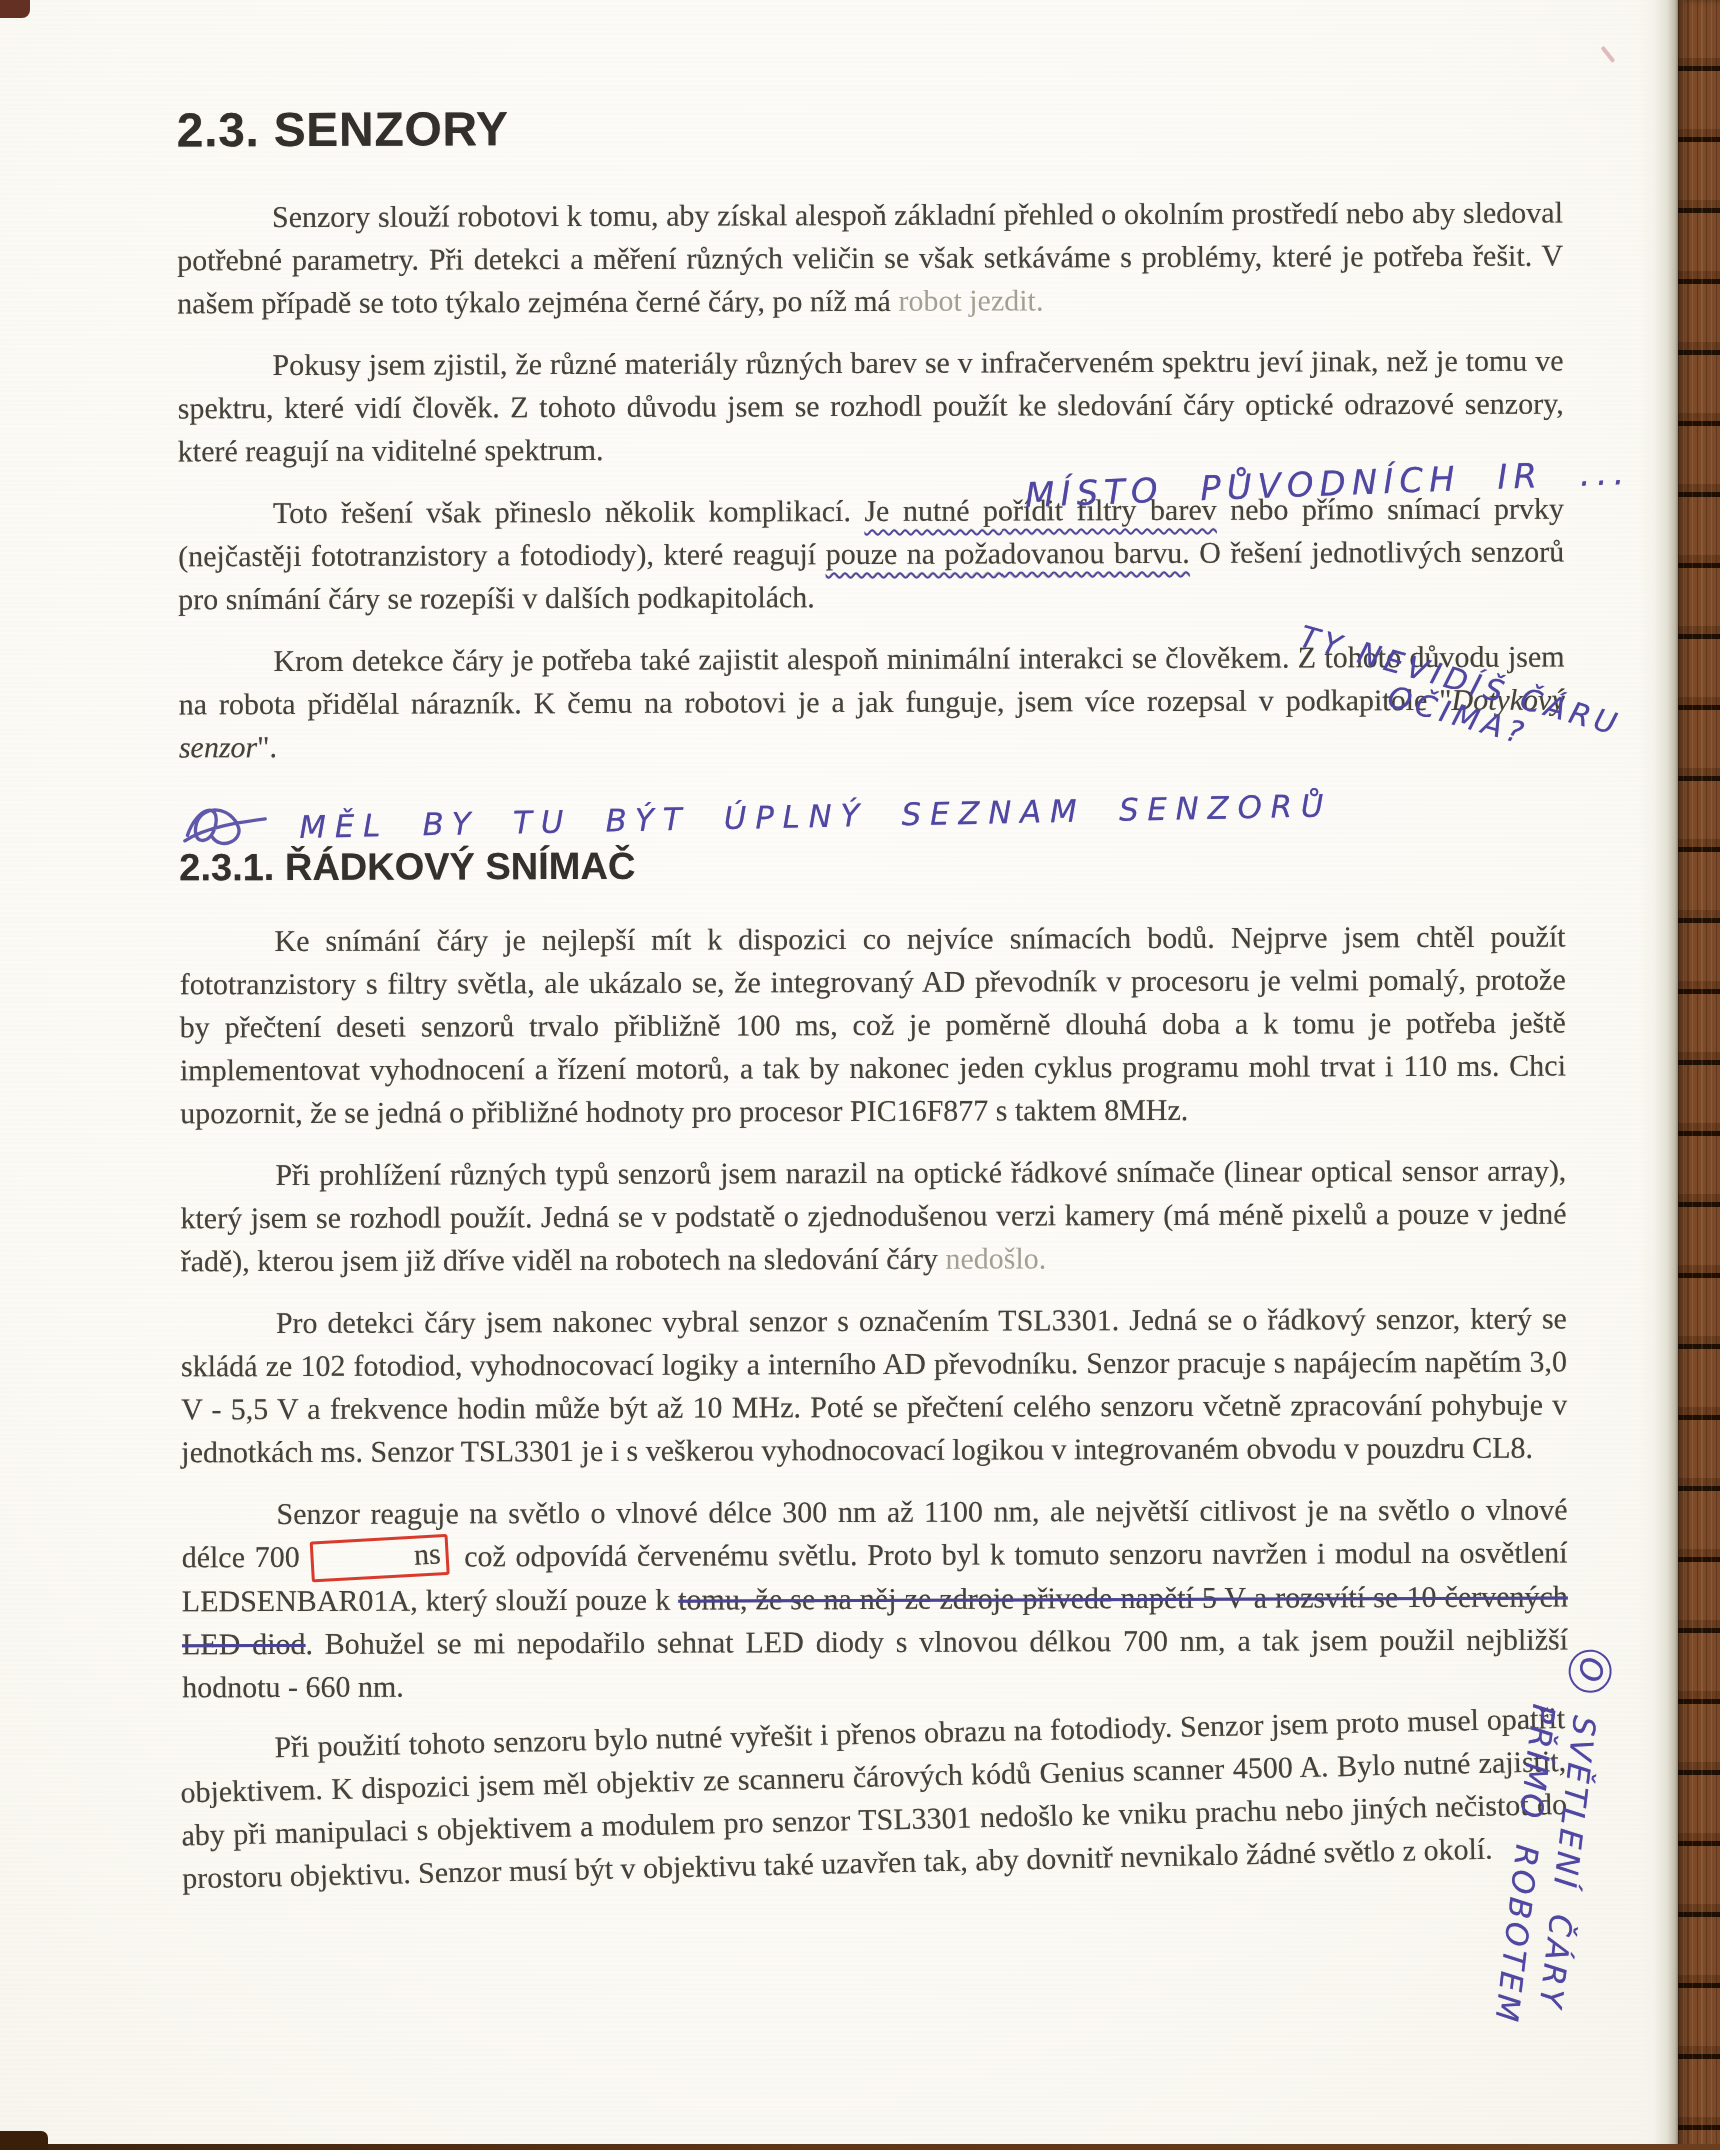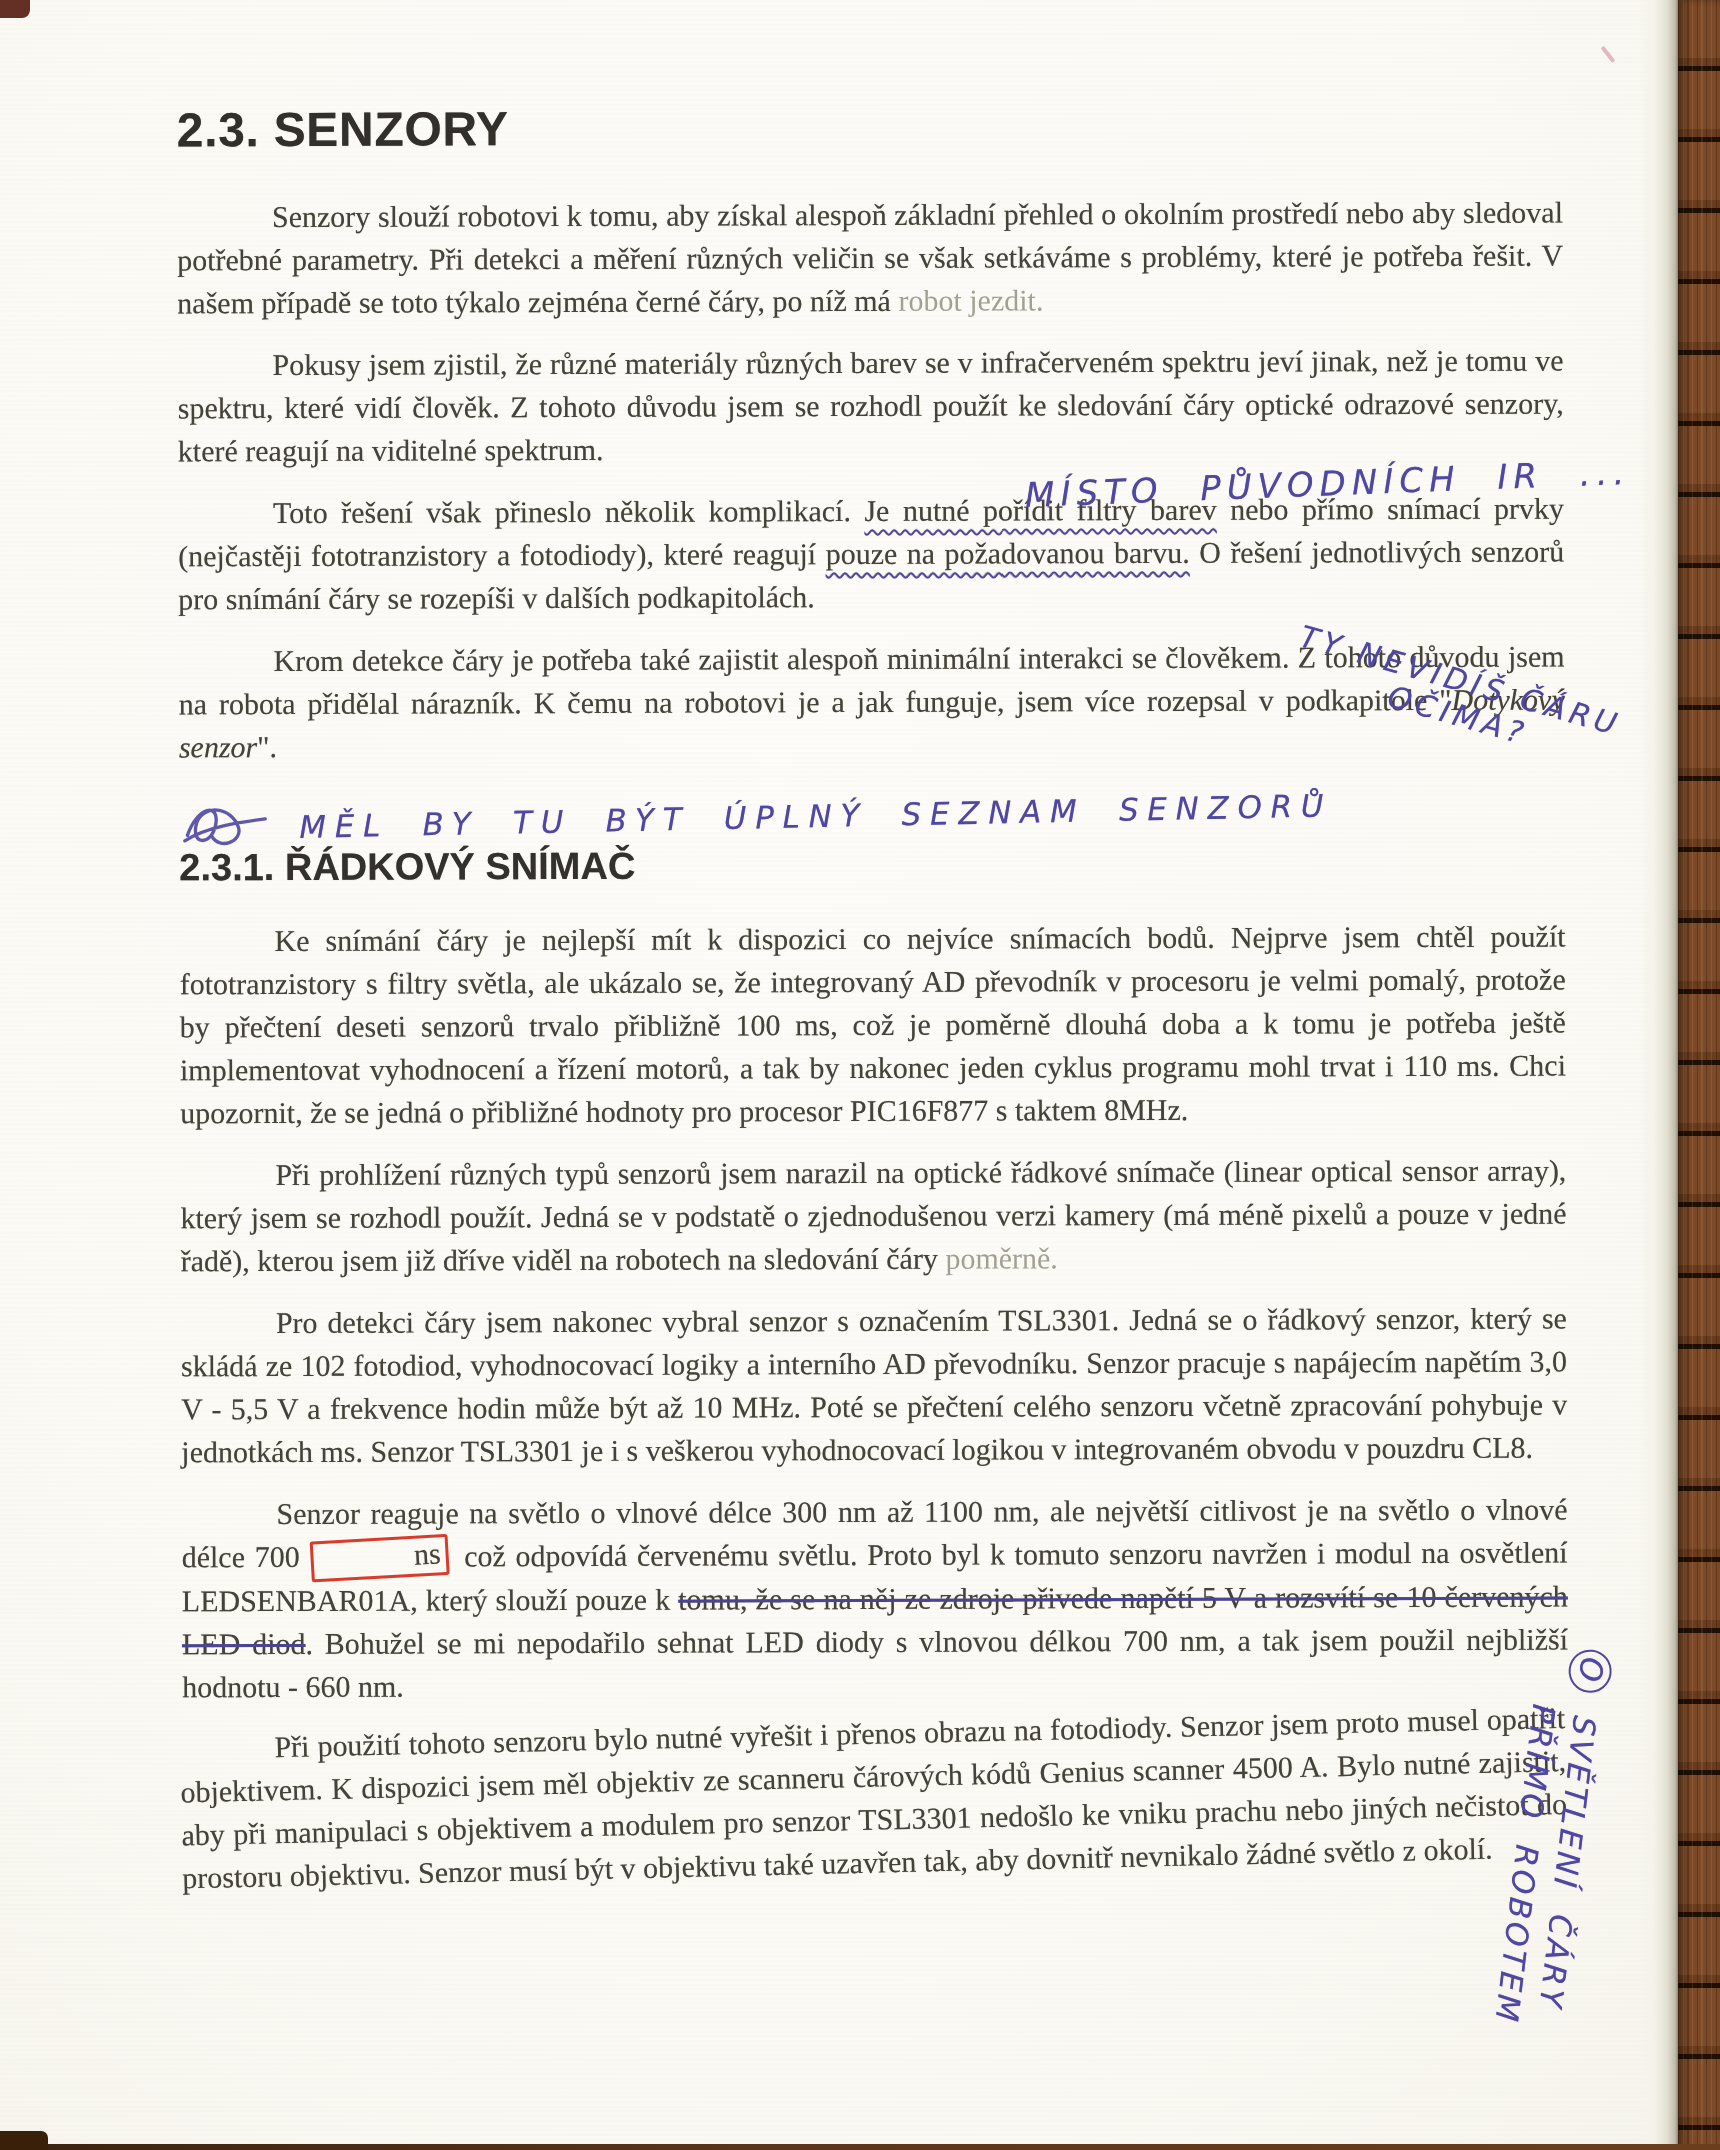--- a/index.html
+++ b/index.html
@@ -73,21 +73,21 @@
         <p class="para"><span>Toto řešení však přineslo několik komplikací. </span><span class="m-underline">Je nutné pořídit filtry barev</span><span> nebo přímo snímací prvky (nejčastěji fototranzistory a fotodiody), které reagují </span><span class="m-underline">pouze na požadovanou barvu.</span><span> O řešení jednotlivých senzorů pro snímání čáry se rozepíši v dalších podkapitolách.</span></p>
         <p class="para"><span>Krom detekce čáry je potřeba také zajistit alespoň minimální interakci se člověkem. Z tohoto důvodu jsem na robota přidělal nárazník. K čemu na robotovi je a jak funguje, jsem více rozepsal v podkapitole "</span><span class="m-italic">Dotykový senzor</span><span>".</span></p>
         <div class="hand hand-line">
           <svg class="scribble" width="101" height="58" viewBox="0 0 150 86">
             <path d="M12,52 C28,8 62,4 54,38 C46,70 16,66 26,34 C36,6 78,10 88,42 C94,62 60,76 48,54 M8,60 C40,40 90,34 128,30" fill="none" stroke="#4f47a2" stroke-width="5" stroke-linecap="round" opacity="0.9"></path>
           </svg>
           <span>MĚL BY TU BÝT ÚPLNÝ SEZNAM SENZORŮ</span>
         </div>
         <div class="heading2">2.3.1. ŘÁDKOVÝ SNÍMAČ</div>
         <p class="para"><span>Ke snímání čáry je nejlepší mít k dispozici co nejvíce snímacích bodů. Nejprve jsem chtěl použít fototranzistory s filtry světla, ale ukázalo se, že integrovaný AD převodník v procesoru je velmi pomalý, protože by přečtení deseti senzorů trvalo přibližně 100 ms, což je poměrně dlouhá doba a k tomu je potřeba ještě implementovat vyhodnocení a řízení motorů, a tak by nakonec jeden cyklus programu mohl trvat i 110 ms. Chci upozornit, že se jedná o přibližné hodnoty pro procesor PIC16F877 s taktem 8MHz.</span></p>
-        <p class="para"><span>Při prohlížení různých typů senzorů jsem narazil na optické řádkové snímače (linear optical sensor array), který jsem se rozhodl použít. Jedná se v podstatě o zjednodušenou verzi kamery (má méně pixelů a pouze v jedné řadě), kterou jsem již dříve viděl na robotech na sledování čáry </span><span class="m-faint">poměrně.</span></p>
+        <p class="para"><span>Při prohlížení různých typů senzorů jsem narazil na optické řádkové snímače (linear optical sensor array), který jsem se rozhodl použít. Jedná se v podstatě o zjednodušenou verzi kamery (má méně pixelů a pouze v jedné řadě), kterou jsem již dříve viděl na robotech na sledování čáry </span><span class="m-faint">nedošlo.</span></p>
         <p class="para"><span>Pro detekci čáry jsem nakonec vybral senzor s označením TSL3301. Jedná se o řádkový senzor, který se skládá ze 102 fotodiod, vyhodnocovací logiky a interního AD převodníku. Senzor pracuje s napájecím napětím 3,0 V - 5,5 V a frekvence hodin může být až 10 MHz. Poté se přečtení celého senzoru včetně zpracování pohybuje v jednotkách ms. Senzor TSL3301 je i s veškerou vyhodnocovací logikou v integrovaném obvodu v pouzdru CL8.</span></p>
         <p class="para"><span>Senzor reaguje na světlo o vlnové délce 300 nm až 1100 nm, ale největší citlivost je na světlo o vlnové délce 700 </span><span class="m-redbox">ns</span><span> což odpovídá červenému světlu. Proto byl k tomuto senzoru navržen i modul na osvětlení LEDSENBAR01A, který slouží pouze k </span><span class="m-strike">tomu, že se na něj ze zdroje přivede napětí 5 V a rozsvítí se 10 červených LED diod</span><span>. Bohužel se mi nepodařilo sehnat LED diody s vlnovou délkou 700 nm, a tak jsem použil nejbližší hodnotu - 660 nm.</span></p>
         <p class="para"><span>Při použití tohoto senzoru bylo nutné vyřešit i přenos obrazu na fotodiody. Senzor jsem proto musel opatřit objektivem. K dispozici jsem měl objektiv ze scanneru čárových kódů Genius scanner 4500 A. Bylo nutné zajistit, aby při manipulaci s objektivem a modulem pro senzor TSL3301 nedošlo ke vniku prachu nebo jiných nečistot do prostoru objektivu. Senzor musí být v objektivu také uzavřen tak, aby dovnitř nevnikalo žádné světlo z okolí.</span></p>
       </div>
 
     <div class="hand note-ir">MÍSTO PŮVODNÍCH  IR ...</div>
 
     <div class="hand note-q">
       <div class="l1">TY NEVIDÍŠ ČÁRU</div>
       <div class="l2">OČIMA?</div>

